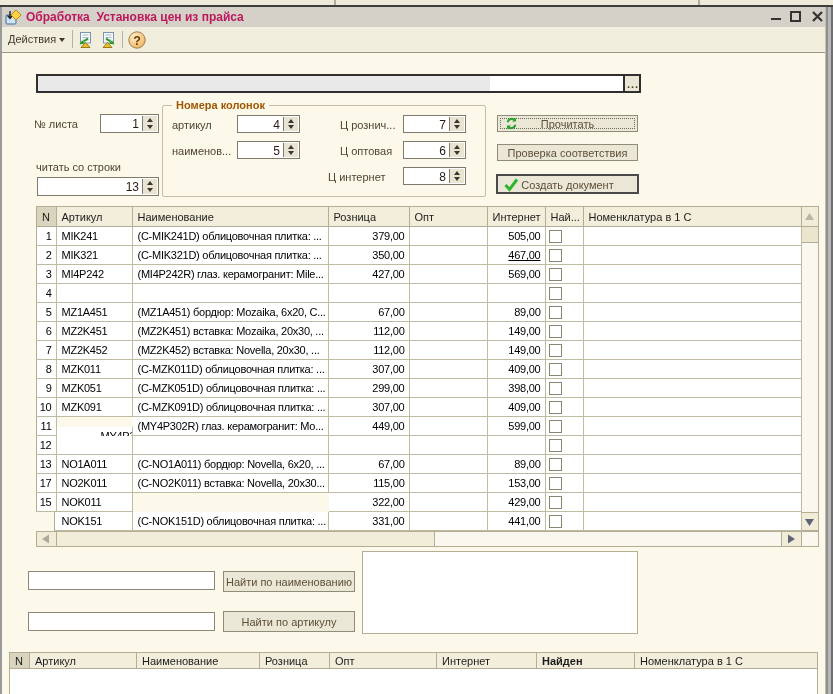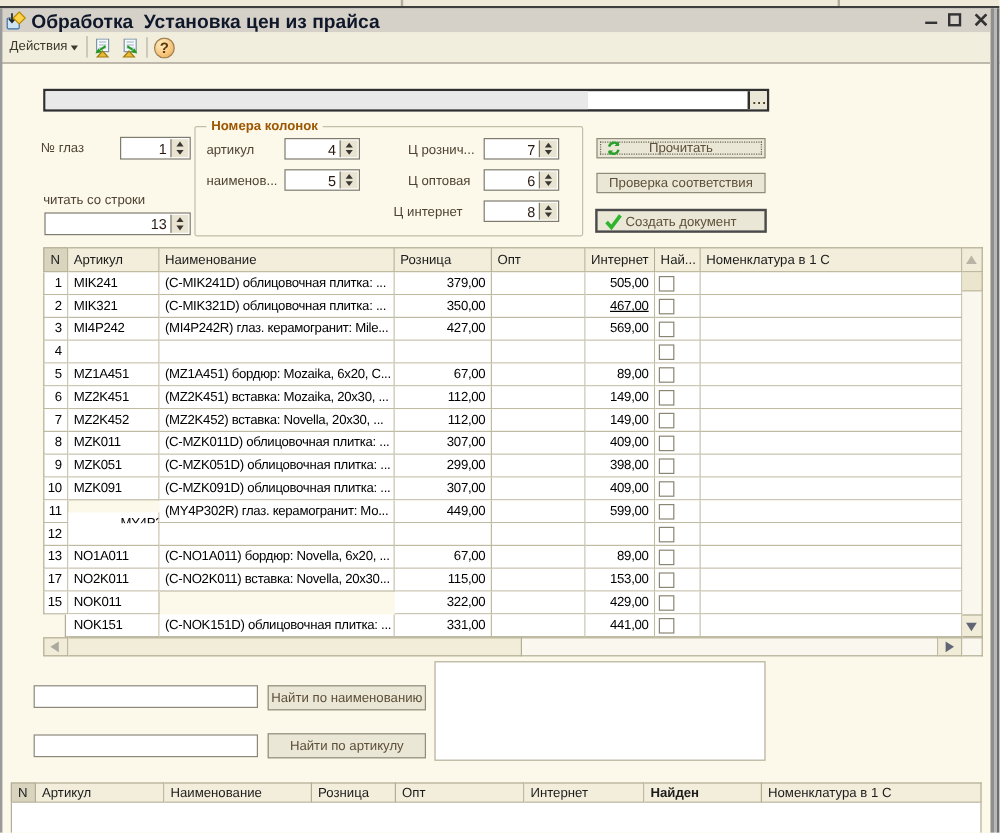--- a/index.html
+++ b/index.html
@@ -25,21 +25,21 @@
 <div class="abs" style="left:334px;top:0;width:2px;height:5px;background:#b0ac9e;"></div>
 <div class="abs" style="left:698px;top:0;width:2px;height:5px;background:#b0ac9e;"></div>
 <div class="abs" style="left:0;top:5px;width:833px;height:2px;background:#3e3e3e;"></div>
 
 <div class="abs" style="left:0;top:7px;width:833px;height:20px;background:#d5d1c8;">
   <svg class="abs" style="left:5px;top:2px;" width="17" height="17" viewBox="0 0 17 17">
     <rect x="1" y="6" width="10" height="9" rx="1" fill="#cfe4f2" stroke="#3b6ea5" stroke-width="1"></rect>
     <path d="M5 2 v7 M2.5 6.5 L5 9.5 L7.5 6.5" stroke="#222" stroke-width="1.4" fill="none"></path>
     <path d="M11 1 L16 6 L11 11 L6 6 Z" fill="#ffd24a" stroke="#b98c00" stroke-width="1"></path>
   </svg>
-  <div class="abs" style="left:26px;top:3px;font-size:16px;font-weight:bold;color:#0f172a;">Обработка&nbsp; Установка цен из прайса</div>
+  <div class="abs" style="left:26px;top:3px;font-size:12px;font-weight:bold;color:#be185d;">Обработка&nbsp; Установка цен из прайса</div>
   <div class="abs" style="left:771px;top:11px;width:10px;height:2px;background:#333;"></div>
   <div class="abs" style="left:790px;top:4px;width:11px;height:11px;border:2px solid #333;"></div>
   <svg class="abs" style="left:812px;top:4px;" width="11" height="11" viewBox="0 0 11 11">
       <path d="M1 1 L10 10 M10 1 L1 10" stroke="#333" stroke-width="2.2"></path>
     </svg>
 </div>
 
 <div class="abs" style="left:0;top:27px;width:833px;height:26px;background:#f2eedd;border-bottom:1px solid #9a968a;">
   <div class="abs" style="left:8px;top:6px;color:#3e382c;font-size:11px;">Действия</div>
   <div class="abs" style="left:59px;top:11px;width:0;height:0;border-left:3.5px solid transparent;border-right:3.5px solid transparent;border-top:4px solid #3e382c;"></div>
@@ -72,21 +72,21 @@
   </svg>
 </div>
 
 <div class="abs" style="left:36px;top:74px;width:605px;height:19px;background:#fff;border:2px solid #2f2f2f;">
   <div class="abs" style="left:0;top:0;width:452px;height:15px;background:#e9e9e9;"></div>
   <div class="abs" style="right:0;top:0;width:16px;height:15px;background:#ebe7d6;border-left:2px solid #2f2f2f;">
     <div class="abs" style="left:2px;top:2px;font-weight:bold;color:#4a3f20;font-size:11px;letter-spacing:1px;">...</div>
   </div>
 </div>
 
-<div class="lbl" style="left:34px;top:118px;">№ глаз</div>
+<div class="lbl" style="left:34px;top:118px;">№ листа</div>
 <div class="inp" style="left:100px;top:114px;width:59px;height:19px;">
     <span class="val">1</span>
     <span class="spin"></span>
   </div>
 
 <div class="lbl" style="left:36px;top:161px;">читать со строки</div>
 <div class="inp" style="left:37px;top:177px;width:122px;height:19px;">
     <span class="val">13</span>
     <span class="spin"></span>
   </div>

